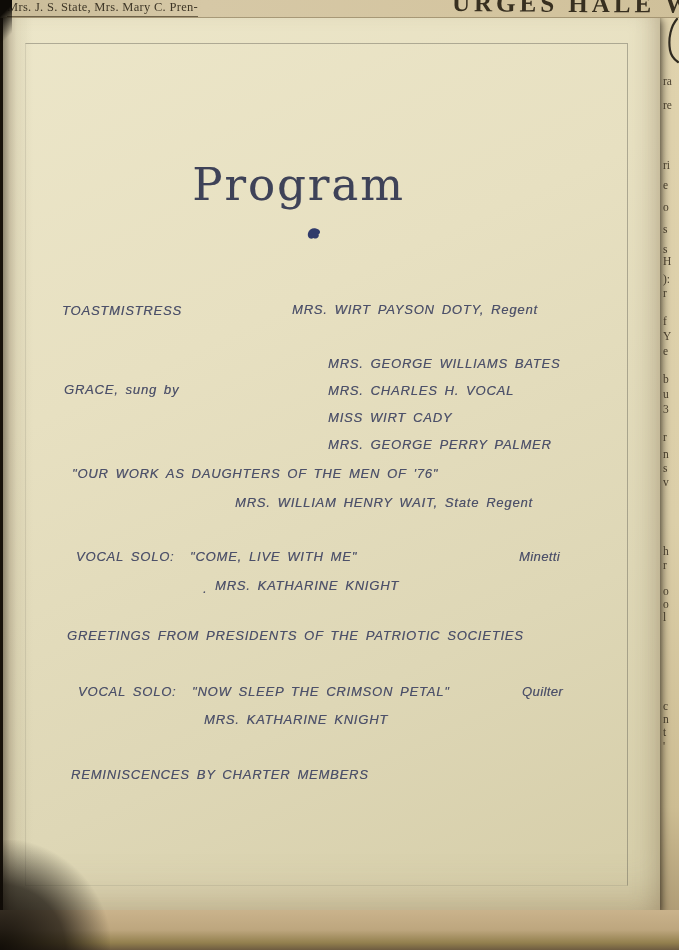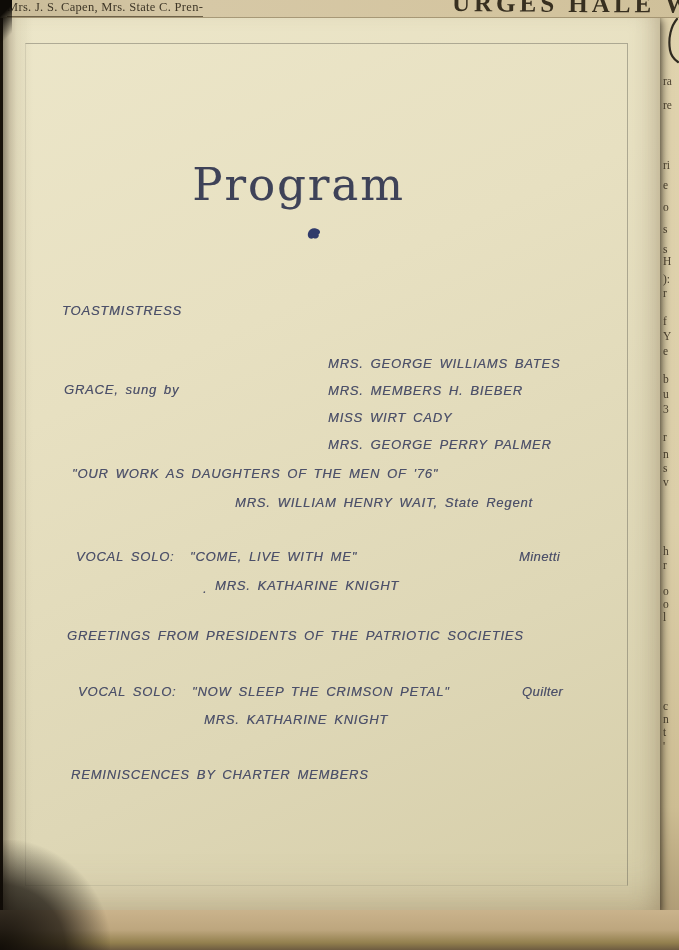--- a/index.html
+++ b/index.html
@@ -62,21 +62,21 @@
        background:radial-gradient(ellipse at 0% 100%,rgba(14,10,6,.96) 0%,rgba(14,10,6,.7) 42%,rgba(0,0,0,0) 72%);}
   .corner-tl{position:absolute;left:0;top:0;width:12px;height:46px;z-index:7;
        background:linear-gradient(135deg,#0e0b07 28%,rgba(14,11,7,0) 78%);}
 </style>
 </head>
 <body>
 
 <div class="scene">
 
   <div class="np-top">
-    <span class="np-caption">Mrs. J. S. Capen, Mrs. State C. Pren-</span>
+    <span class="np-caption">Mrs. J. S. State, Mrs. Mary C. Pren-</span>
     <span class="np-headline">URGES HALE WE</span>
   </div>
 
   <div class="np-right">
       <span class="frag" style="top: 76px;">ra</span>
       <span class="frag" style="top: 100px; text-align: center;">re</span>
       <span class="frag" style="top: 160px;">ri</span>
       <span class="frag" style="top: 180px;">e</span>
       <span class="frag" style="top: 202px;">o</span>
       <span class="frag" style="top: 224px;">s</span>
@@ -114,23 +114,24 @@
     <div class="crease"></div>
   </div>
 
   <div class="title">Program</div>
 
   <svg class="ornament" width="20" height="16" viewBox="0 0 20 16">
     <path d="M4 7 C5 3 9 1.5 12 2.5 C16 3.5 17.5 6.5 14.5 8.5 C16 10.5 12 14 9.5 12 C6 14 3 11 4 7 Z" fill="#303b6b"></path>
   </svg>
 
   <span class="ink" style="left:62px;top:303px">TOASTMISTRESS</span>
+  <span class="ink" style="left:292px;top:302px">MRS. WIRT PAYSON DOTY, Regent</span>
 
   <span class="ink" style="left:328px;top:356px">MRS. GEORGE WILLIAMS BATES</span>
-  <span class="ink" style="left:328px;top:383px">MRS. MEMBERS H. BIEBER</span>
+  <span class="ink" style="left:328px;top:383px">MRS. CHARLES H. VOCAL</span>
   <span class="ink" style="left:64px;top:382px">GRACE, sung by</span>
   <span class="ink" style="left:328px;top:410px">MISS WIRT CADY</span>
   <span class="ink" style="left:328px;top:437px">MRS. GEORGE PERRY PALMER</span>
 
   <span class="ink" style="left:72px;top:466px">"OUR WORK AS DAUGHTERS OF THE MEN OF '76"</span>
   <span class="ink" style="left:235px;top:495px">MRS. WILLIAM HENRY WAIT, State Regent</span>
 
   <span class="ink" style="left:76px;top:549px">VOCAL SOLO:</span>
   <span class="ink" style="left:190px;top:549px">"COME, LIVE WITH ME"</span>
   <span class="ink" style="left:519px;top:549px;letter-spacing:.4px">Minetti</span>

